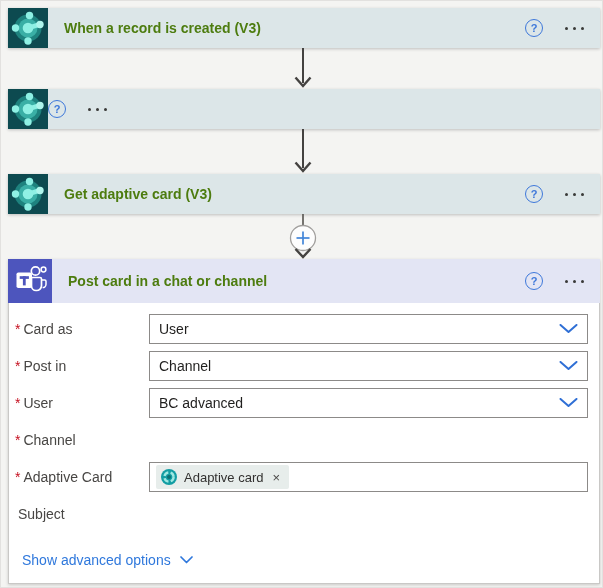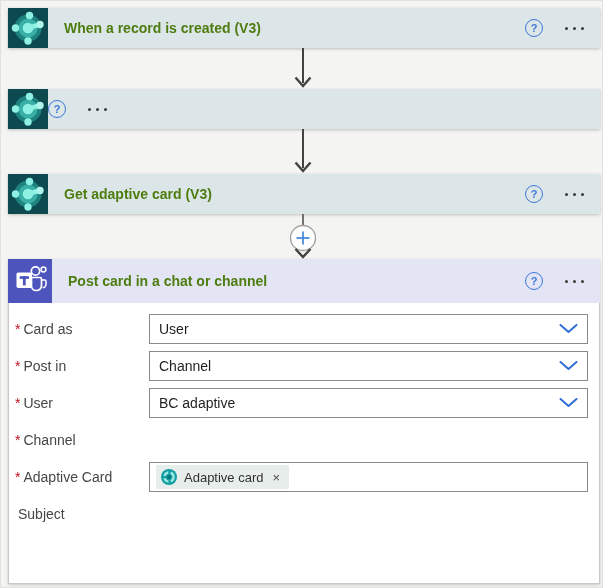--- a/index.html
+++ b/index.html
@@ -219,21 +219,21 @@
     </div>
   </div>
 
   <div class="form-row">
     <div class="label-cell">
       <span class="req">*</span>
       <span>User</span>
     </div>
     <div class="input-box">
 
-      <span>BC adaptive</span>
+      <span>BC advanced</span>
       <span class="chevron">
         <svg width="19" height="10" viewBox="0 0 19 10">
           <polyline points="1.5,1 9.5,8 17.5,1" fill="none" stroke="#2F6FD5" stroke-width="2" stroke-linecap="round" stroke-linejoin="round"></polyline>
         </svg>
       </span>
     </div>
   </div>
 
   <div class="form-row">
     <div class="label-cell">
@@ -261,15 +261,21 @@
     </div>
   </div>
 
   <div class="form-row">
     <div class="label-cell">
       <span class="req"></span>
       <span>Subject</span>
     </div>
   </div>
 </div>
+      <div class="advanced">
+        <span>Show advanced options</span>
+        <svg width="13" height="8" viewBox="0 0 13 8">
+          <polyline points="1,1 6.5,6.5 12,1" fill="none" stroke="#2F78DC" stroke-width="1.7" stroke-linecap="round" stroke-linejoin="round"></polyline>
+        </svg>
+      </div>
     </div>
   </div>
 </div>
 
 </body></html>

